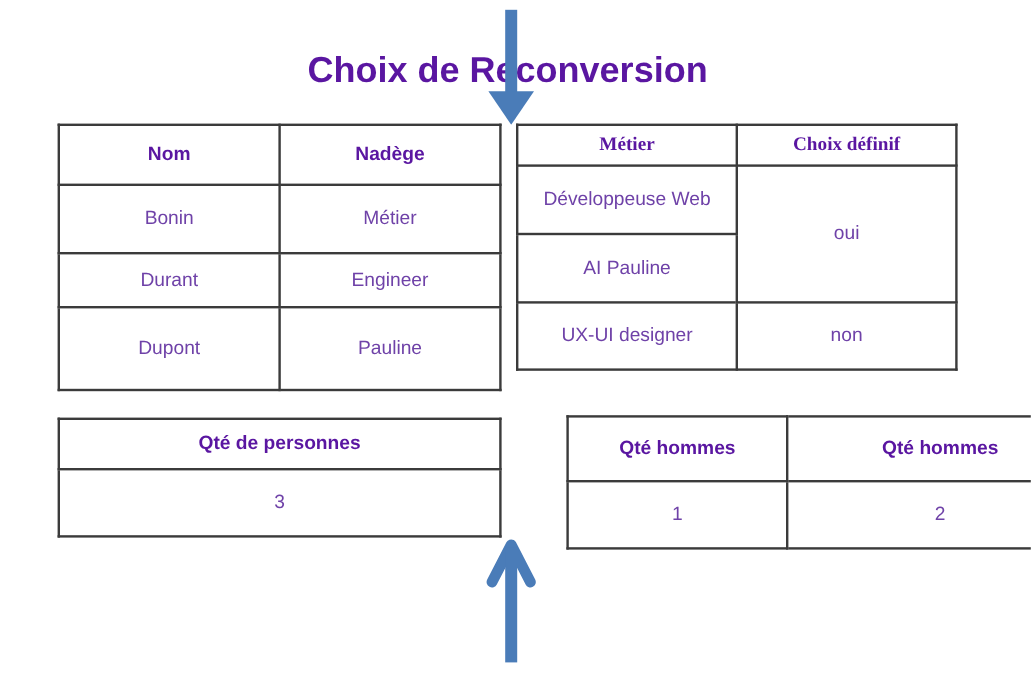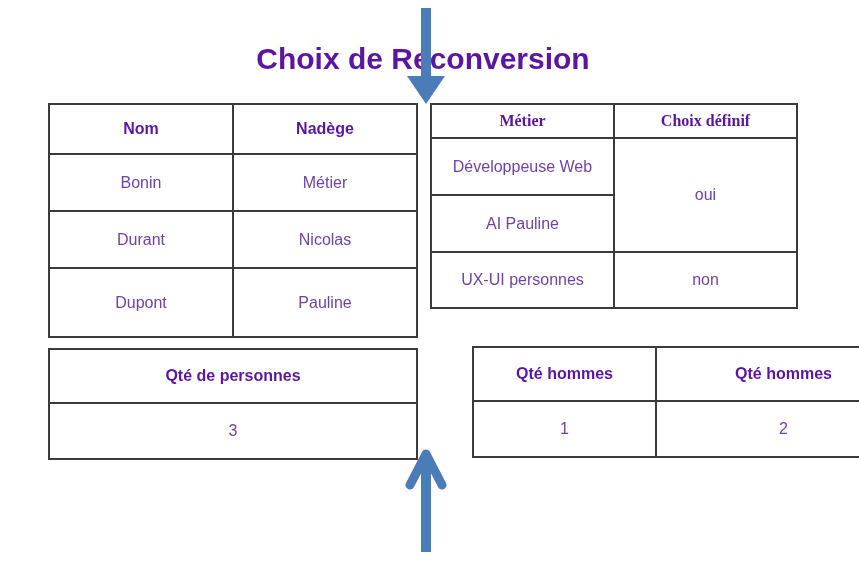--- a/index.html
+++ b/index.html
@@ -64,23 +64,23 @@
   <table class="grid" id="people-table">
     <tbody>
         <tr style="height:50px;">
       <td class="hdr" style="width:50%;">Nom</td>
       <td class="hdr" style="width:50%;">Nadège</td>
     </tr>
     <tr style="height:57px;">
       <td>Bonin</td>
       <td>Métier</td>
     </tr>
-    <tr style="height:57px;">
+    <tr style="height:45px;">
       <td>Durant</td>
-      <td>Nicolas</td>
+      <td>Engineer</td>
     </tr>
     <tr style="height:69px;">
       <td>Dupont</td>
       <td>Pauline</td>
     </tr>
   </tbody>
     </table>
 
   <table class="grid" id="jobs-table">
     <tbody>
@@ -89,29 +89,29 @@
       <td class="hdr">Choix définif</td>
     </tr>
     <tr style="height:57px;">
       <td>Développeuse Web</td>
       <td rowspan="2">oui</td>
     </tr>
     <tr style="height:57px;">
       <td>AI Pauline</td>
     </tr>
     <tr style="height:56px;">
-      <td>UX-UI personnes</td>
+      <td>UX-UI designer</td>
       <td>non</td>
     </tr>
   </tbody>
     </table>
 
   <table class="grid" id="total-table">
     <tbody>
-        <tr style="height:54px;">
+        <tr style="height:42px;">
       <td class="hdr">Qté de personnes</td>
     </tr>
     <tr style="height:56px;">
       <td>3</td>
     </tr>
   </tbody>
     </table>
 
   <table class="grid" id="gender-table">
     <tbody>

